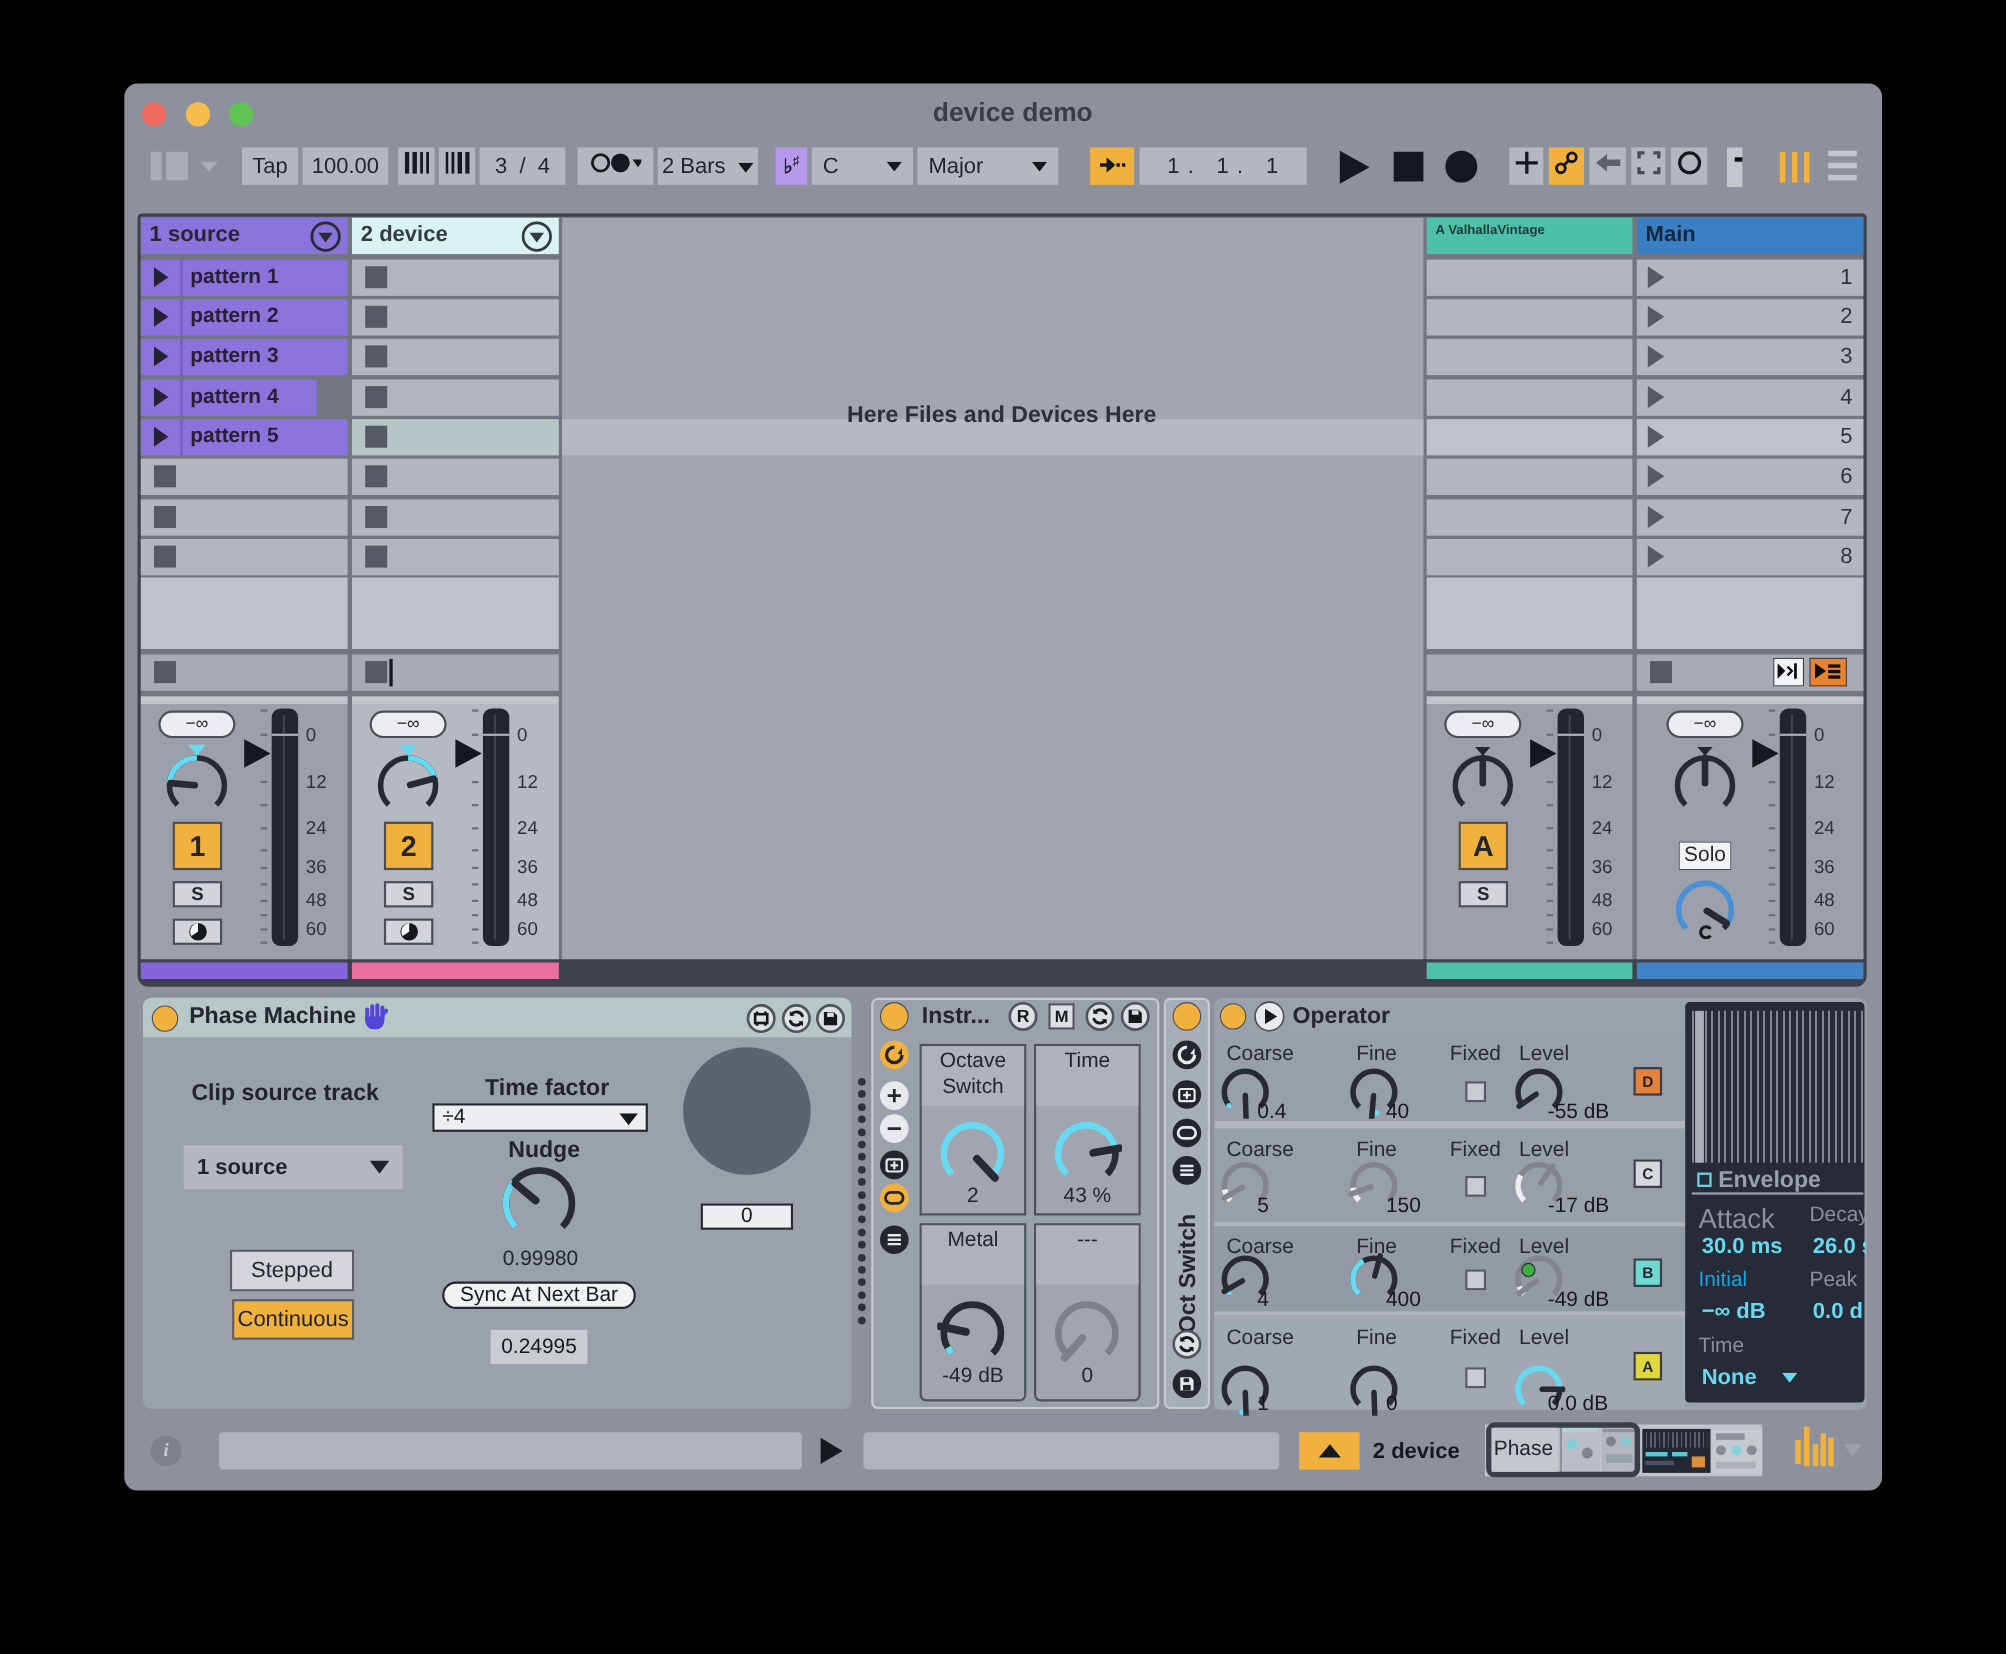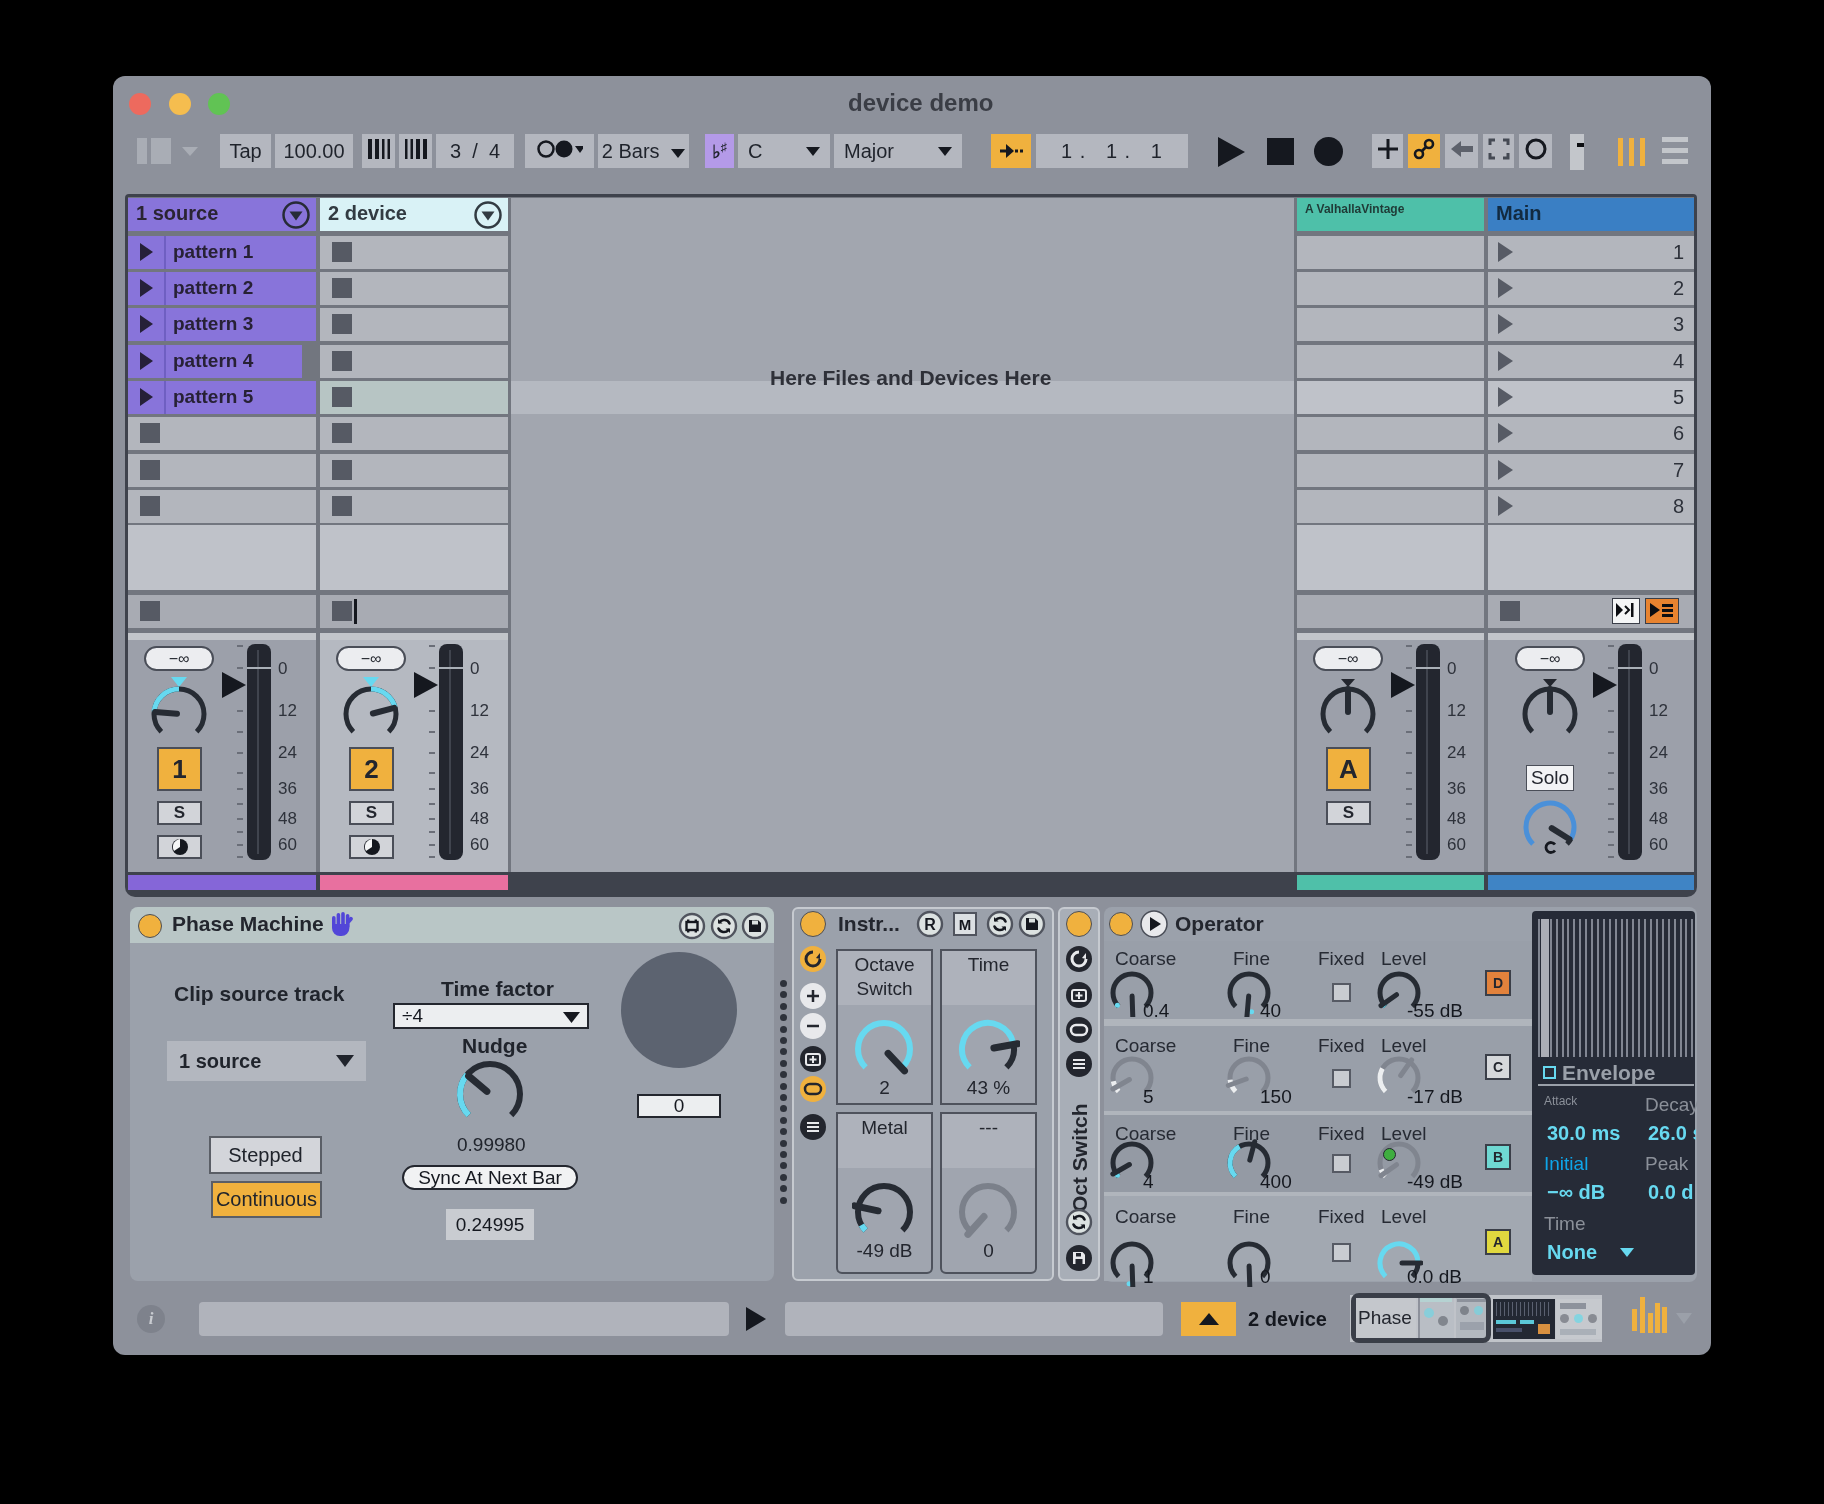--- a/index.html
+++ b/index.html
@@ -150,21 +150,21 @@
     <div style="position:absolute;left:36px;top:0;width:2px;height:33px;background:#6f5fc2"></div>
     <span style="position:absolute;left:45px;top:5px;font-size:19px;font-weight:600;color:#272135">pattern 2</span>
   </div>
 <div class="" style="left:128px;top:308px;width:188px;height:33px;background:#8874da">
     <svg width="15" height="18" style="position:absolute;left:11px;top:7px">
       <path d="M1 0 L14 9 L1 18 Z" fill="#262038"></path>
     </svg>
     <div style="position:absolute;left:36px;top:0;width:2px;height:33px;background:#6f5fc2"></div>
     <span style="position:absolute;left:45px;top:5px;font-size:19px;font-weight:600;color:#272135">pattern 3</span>
   </div>
-<div class="" style="left:128px;top:345px;width:174px;height:33px;background:#8874da">
+<div class="" style="left:128px;top:345px;width:160px;height:33px;background:#8874da">
     <svg width="15" height="18" style="position:absolute;left:11px;top:7px">
       <path d="M1 0 L14 9 L1 18 Z" fill="#262038"></path>
     </svg>
     <div style="position:absolute;left:36px;top:0;width:2px;height:33px;background:#6f5fc2"></div>
     <span style="position:absolute;left:45px;top:5px;font-size:19px;font-weight:600;color:#272135">pattern 4</span>
   </div>
 <div class="" style="left:128px;top:381px;width:188px;height:33px;background:#8874da">
     <svg width="15" height="18" style="position:absolute;left:11px;top:7px">
       <path d="M1 0 L14 9 L1 18 Z" fill="#262038"></path>
     </svg>
@@ -778,21 +778,21 @@
     </svg>
   </div>
 <div style="position:absolute;left:1407px;top:1266px;font-size:19px;color:#15181f;font-weight:500;white-space:nowrap;">0.0 dB</div>
 <div style="left:1485px;top:1229px;width:26px;height:26px;background:#e0d83f;border:2px solid #3a3e48;display:flex;align-items:center;justify-content:center;font-size:14px;font-weight:700;color:#23262e">A</div>
 <div class="" style="left:1532px;top:911px;width:163px;height:364px;background:#262b37;border-radius:4px"></div>
 <div style="left:1538px;top:919px;width:156px;height:138px;background:repeating-linear-gradient(90deg, #818692 0 2px, transparent 2px 5.9px)"></div>
 <div style="left:1541px;top:919px;width:8px;height:138px;background:#abaeb6"></div>
 <div style="left:1543px;top:1066px;width:13px;height:13px;border:2px solid #67d9f0"></div>
 <div style="position:absolute;left:1562px;top:1061px;font-size:21px;color:#9aa0a9;font-weight:700;white-space:nowrap;">Envelope</div>
 <div style="left:1538px;top:1084px;width:156px;height:2px;background:#9aa0a9"></div>
-<div style="position:absolute;left:1544px;top:1094px;font-size:12px;color:#8b9099;font-weight:500;white-space:nowrap;">Attack</div>
+<div style="position:absolute;left:1544px;top:1094px;font-size:25px;color:#8b9099;font-weight:500;white-space:nowrap;">Attack</div>
 <div style="position:absolute;left:1645px;top:1094px;width:60px;font-size:19px;color:#8b9099;font-weight:500;white-space:nowrap;overflow:hidden">Decay</div>
 <div style="position:absolute;left:1547px;top:1122px;font-size:20px;color:#67d9f0;font-weight:600;white-space:nowrap;">30.0 ms</div>
 <div style="position:absolute;left:1648px;top:1122px;width:48px;font-size:20px;color:#67d9f0;font-weight:600;white-space:nowrap;overflow:hidden">26.0 s</div>
 <div style="position:absolute;left:1544px;top:1153px;font-size:19px;color:#0ea5e9;font-weight:500;white-space:nowrap;">Initial</div>
 <div style="position:absolute;left:1645px;top:1153px;font-size:19px;color:#8b9099;font-weight:500;white-space:nowrap;">Peak</div>
 <div style="position:absolute;left:1547px;top:1181px;font-size:20px;color:#67d9f0;font-weight:600;white-space:nowrap;">−∞ dB</div>
 <div style="position:absolute;left:1648px;top:1181px;width:48px;font-size:20px;color:#67d9f0;font-weight:600;white-space:nowrap;overflow:hidden">0.0 d</div>
 <div style="position:absolute;left:1544px;top:1213px;font-size:19px;color:#8b9099;font-weight:500;white-space:nowrap;">Time</div>
 <div style="position:absolute;left:1547px;top:1241px;font-size:20px;color:#67d9f0;font-weight:600;white-space:nowrap;">None</div>
 <svg width="14" height="9" style="position:absolute;left:1620px;top:1248px">

